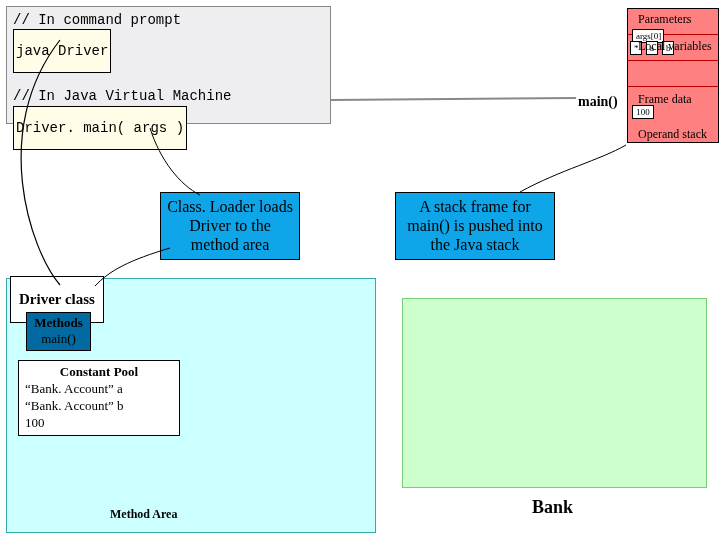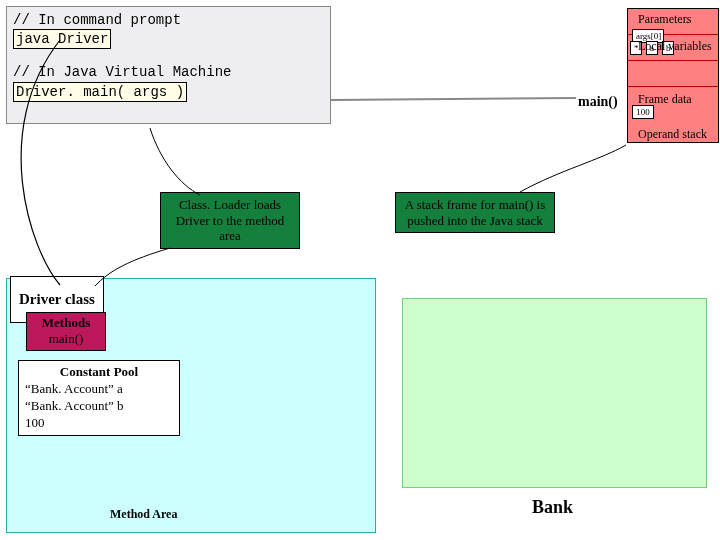--- a/index.html
+++ b/index.html
@@ -20,21 +20,21 @@
     background: #eeeef0;
     border: 1px solid #888;
     font-family: "Courier New", monospace;
     font-size: 14px;
     padding: 4px 6px;
     line-height: 1.3;
   }
   .code-block .highlight {
     border: 1px solid #000;
     background: #fffde8;
-    padding: 0 2px;
+    padding: 12px 2px;
     display: inline-block;
   }
   .stack-frame-box {
     position: absolute;
     left: 627px;
     top: 8px;
     width: 92px;
     height: 135px;
     background: #ff8080;
     border: 1px solid #000;
@@ -61,23 +61,23 @@
   }
   .main-label {
     position: absolute;
     left: 578px;
     top: 94px;
     font-size: 14px;
     font-weight: bold;
   }
   .callout {
     position: absolute;
-    background: #15803d;
-    border: 1px solid #000;
-    font-size: 13px;
+    background: #0ea5e9;
+    border: 1px solid #000;
+    font-size: 16px;
     text-align: center;
     padding: 4px 6px;
     line-height: 1.2;
   }
   .method-area {
     position: absolute;
     left: 6px;
     top: 278px;
     width: 370px;
     height: 255px;
@@ -91,22 +91,22 @@
     background: #fff;
     border: 1px solid #000;
     padding: 14px 8px;
     font-size: 15px;
     font-weight: bold;
   }
   .methods-box {
     position: absolute;
     left: 26px;
     top: 312px;
-    width: 80px;
-    background: #be185d;
+    width: 65px;
+    background: #0369a1;
     border: 1px solid #000;
     font-size: 13px;
     text-align: center;
     padding: 2px;
     line-height: 1.25;
   }
   .const-pool-box {
     position: absolute;
     left: 18px;
     top: 360px;

